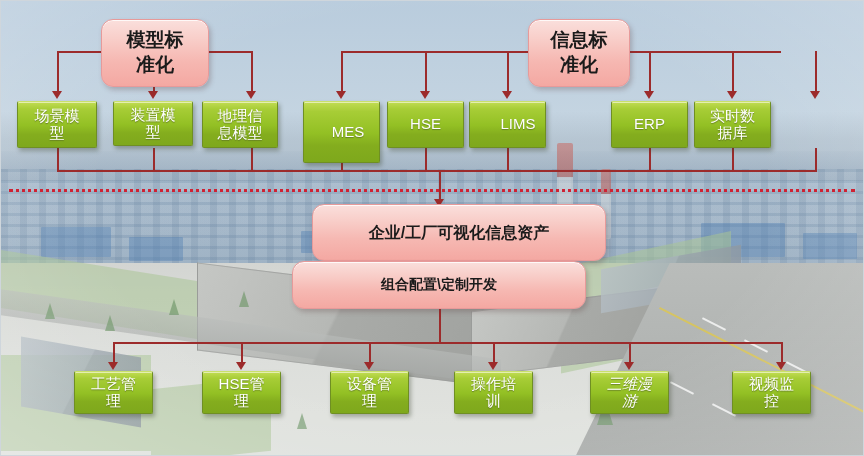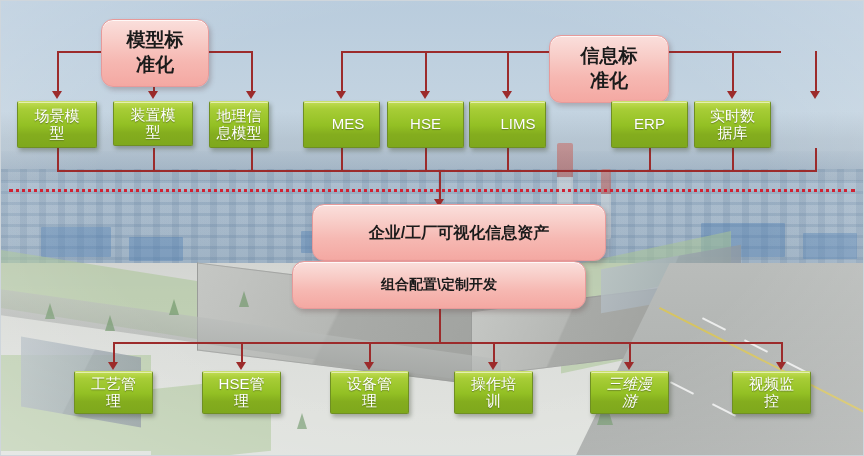--- a/index.html
+++ b/index.html
@@ -226,47 +226,47 @@
   <div class="conn v" style="left:780px;top:341px;height:22px;"></div>
   <div class="arrow" style="left:775px;top:361px;"></div>
 
   <div class="node node-pink top" style="left:100px;top:18px;width:108px;height:68px;">
     <span class="lbl">
       <span>模型标</span><br>
       <span>准化</span>
     </span>
   </div>
 
-  <div class="node node-pink top" style="left:548px;top:18px;width:120px;height:68px;margin-top:16px;">
+  <div class="node node-pink top" style="left:527px;top:18px;width:102px;height:68px;">
     <span class="lbl">
       <span>信息标</span><br>
       <span>准化</span>
     </span>
   </div>
 
   <div class="node node-green" style="left:16px;top:100px;width:80px;height:47px;">
     <span class="lbl">
       <span>场景模</span><br>
       <span>型</span>
     </span>
   </div>
   <div class="node node-green" style="left:112px;top:100px;width:80px;height:45px;">
     <span class="lbl">
       <span>装置模</span><br>
       <span>型</span>
     </span>
   </div>
-  <div class="node node-green" style="left:208px;top:100px;width:60px;height:47px;">
+  <div class="node node-green" style="left:201px;top:100px;width:76px;height:47px;">
     <span class="lbl">
       <span>地理信</span><br>
       <span>息模型</span>
     </span>
   </div>
 
-  <div class="node node-green" style="left:302px;top:100px;width:77px;height:47px;padding-left:13px;">
+  <div class="node node-green" style="left:302px;top:100px;width:77px;height:62px;padding-left:13px;">
     <span class="lbl">MES</span>
   </div>
   <div class="node node-green" style="left:386px;top:100px;width:77px;height:47px;">
     <span class="lbl">HSE</span>
   </div>
   <div class="node node-green" style="left:468px;top:100px;width:77px;height:47px;padding-left:21px;">
     <span class="lbl">LIMS</span>
   </div>
 
   <div class="node node-green" style="left:610px;top:100px;width:77px;height:47px;">

